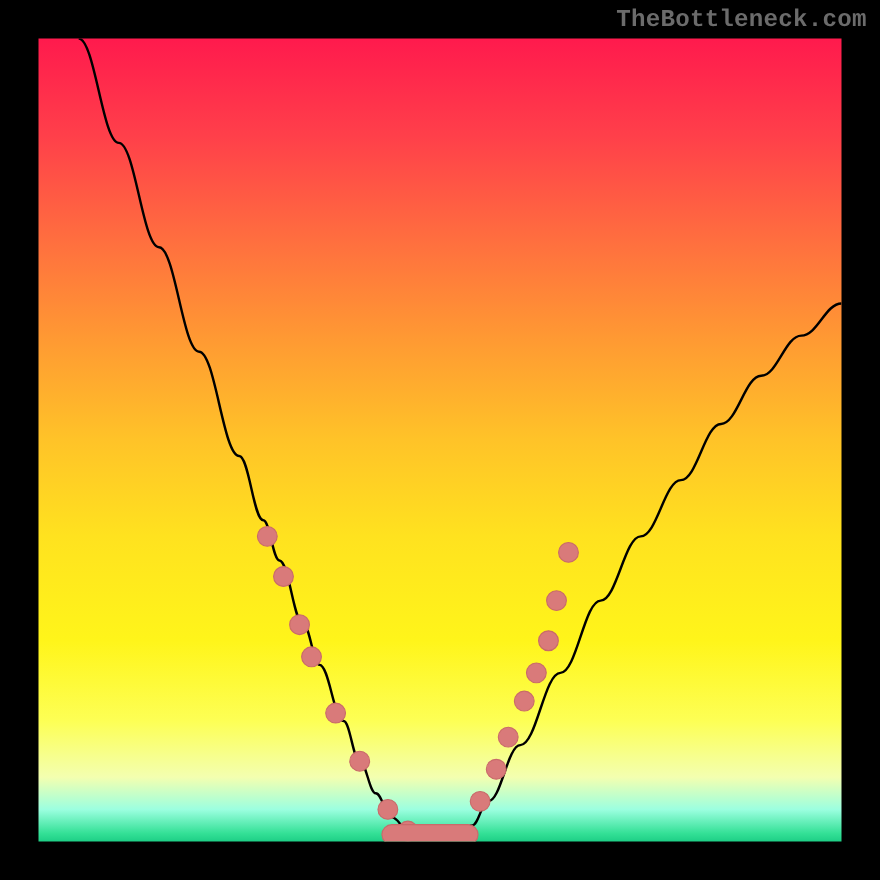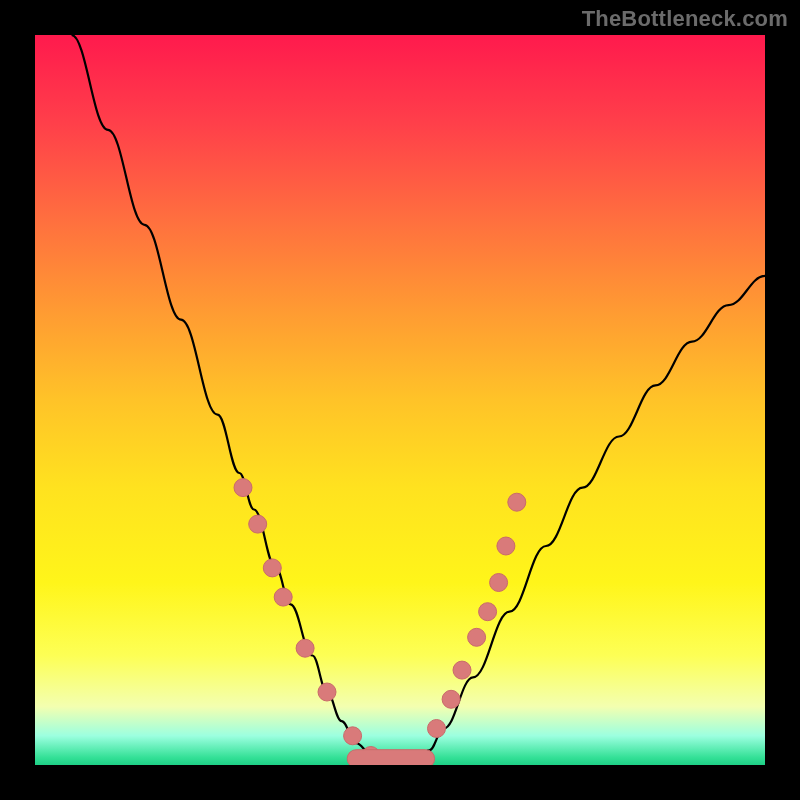--- a/index.html
+++ b/index.html
@@ -42,21 +42,21 @@
     position: absolute;
     left: 35px;
     top: 35px;
     width: 730px;
     height: 730px;
   }
   .watermark {
     position: absolute;
     top: 6px;
     right: 12px;
-    font-family: Liberation Sans, sans-serif;
+    font-family: Liberation Mono, monospace;
     font-size: 22px;
     font-weight: 600;
     color: #6b6b6b;
     letter-spacing: 0.2px;
   }
 </style>
 </head>
 <body>
 
 <div class="frame">

